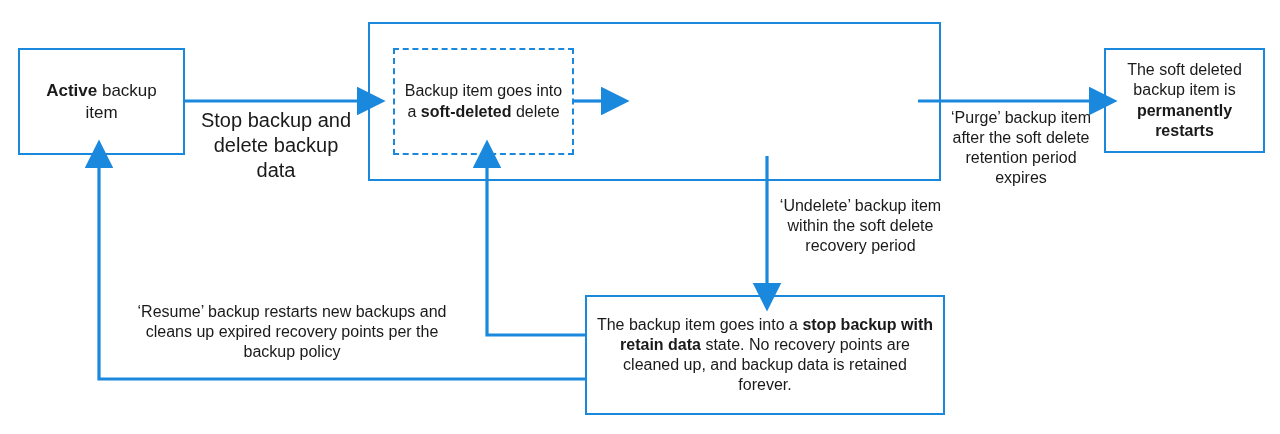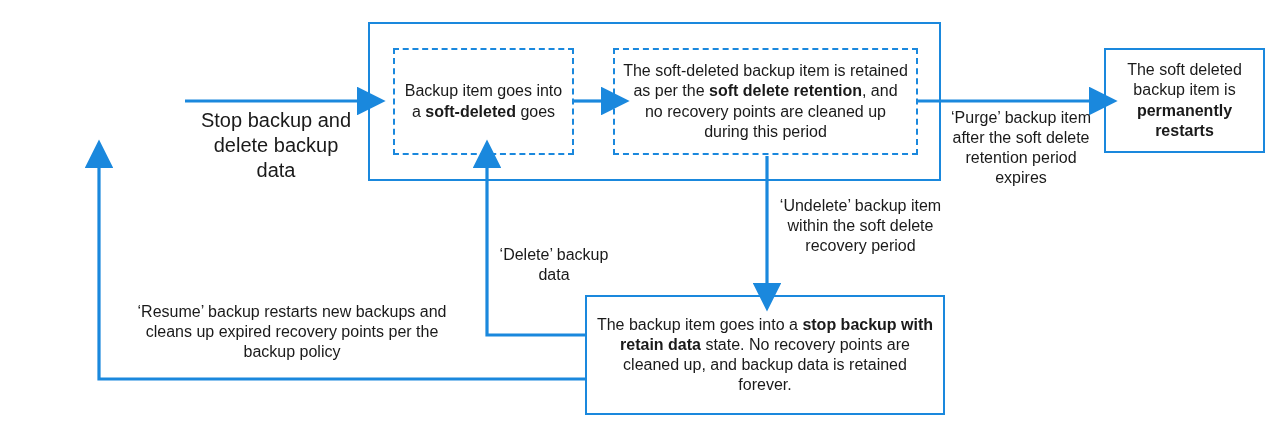--- a/index.html
+++ b/index.html
@@ -65,40 +65,39 @@
       <path d="M585,335 L487,335 L487,165" stroke="#1a88dd" stroke-width="3.2" fill="none" marker-end="url(#ah-u)"></path>
     </g>
 
     <g>
       <path d="M585,379 L99,379 L99,165" stroke="#1a88dd" stroke-width="3.2" fill="none" marker-end="url(#ah-u)"></path>
     </g>
   </svg>
 
   <div class="box solid-box" style="left:368px;top:22px;width:573px;height:159px;"></div>
 
+  <div class="box solid-box" style="left:18px;top:48px;width:167px;height:107px;font-size:17px;">
+    <span class="txt"><b>Active</b><span> backup item</span></span>
+  </div>
 
   <div class="box dashed-box" style="left:393px;top:48px;width:181px;height:107px;font-size:16px;">
-    <span class="txt"><span>Backup item goes into a </span><b>soft-deleted</b><span> goes</span></span>
+    <span class="txt"><span>Backup item goes into a </span><b>soft-deleted</b><span> delete</span></span>
   </div>
 
-  <div class="box dashed-box" style="left:613px;top:48px;width:305px;height:107px;font-size:16px;">
-    <span class="txt"><span>The soft-deleted backup item is retained as per the </span><b>soft delete retention</b><span>, and no recovery points are cleaned up during this period</span></span>
-  </div>
 
   <div class="box solid-box" style="left:1104px;top:48px;width:161px;height:105px;font-size:16px;">
     <span class="txt"><span>The soft deleted backup item is </span><b>permanently restarts</b></span>
   </div>
 
   <div class="box solid-box" style="left:585px;top:295px;width:360px;height:120px;font-size:16px;">
     <span class="txt"><span>The backup item goes into a </span><b>stop backup with retain data</b><span> state. No recovery points are cleaned up, and backup data is retained forever.</span></span>
   </div>
 
   <div class="plain-label" style="left:198px;top:108px;width:156px;font-size:20px;">Stop backup and delete  backup data</div>
 
   <div class="plain-label" style="left:951px;top:108px;width:140px;font-size:16px;">‘Purge’ backup item after the soft delete retention period expires</div>
 
   <div class="plain-label" style="left:778px;top:196px;width:165px;font-size:16px;">‘Undelete’ backup item within the soft delete recovery period</div>
 
-  <div class="plain-label" style="left:495px;top:245px;width:118px;font-size:16px;">‘Delete’ backup data</div>
 
   <div class="plain-label" style="left:124px;top:302px;width:336px;font-size:16px;">‘Resume’ backup restarts new backups and cleans up expired recovery points per the backup policy</div>
 
 </div>
 
 </body></html>

